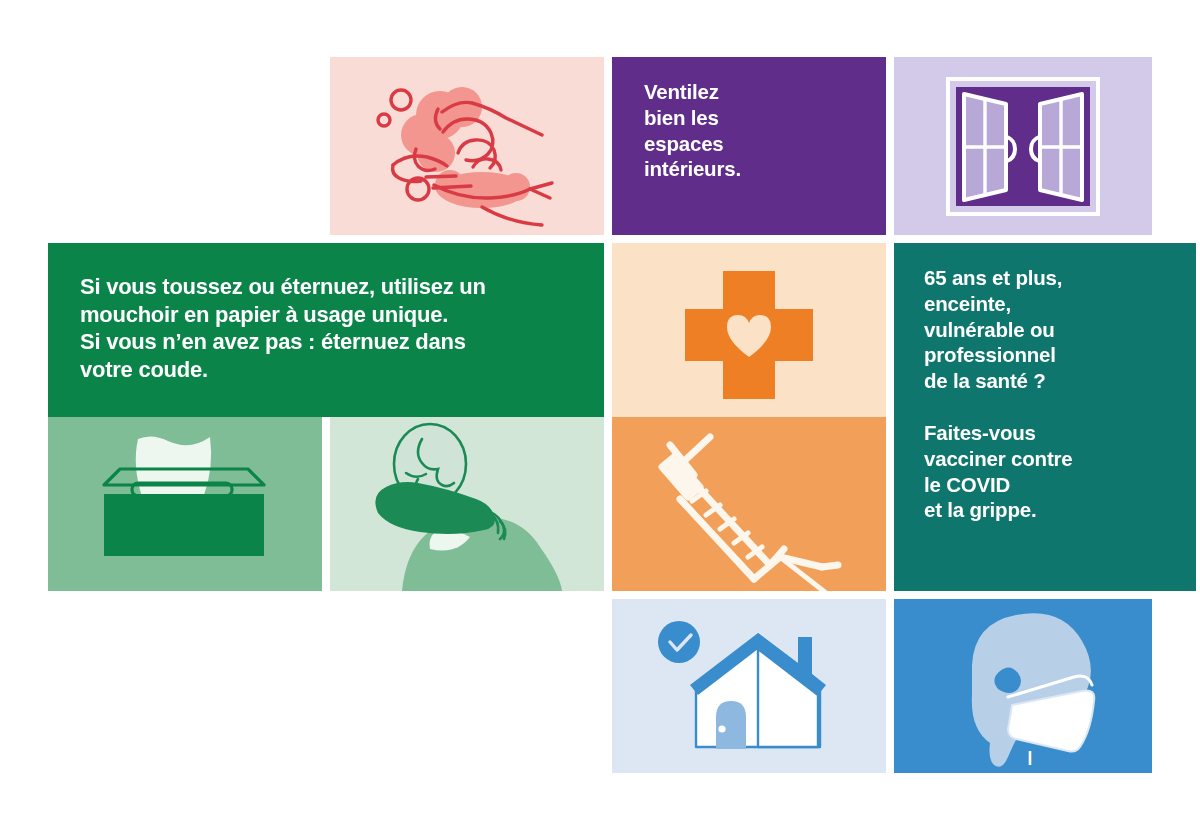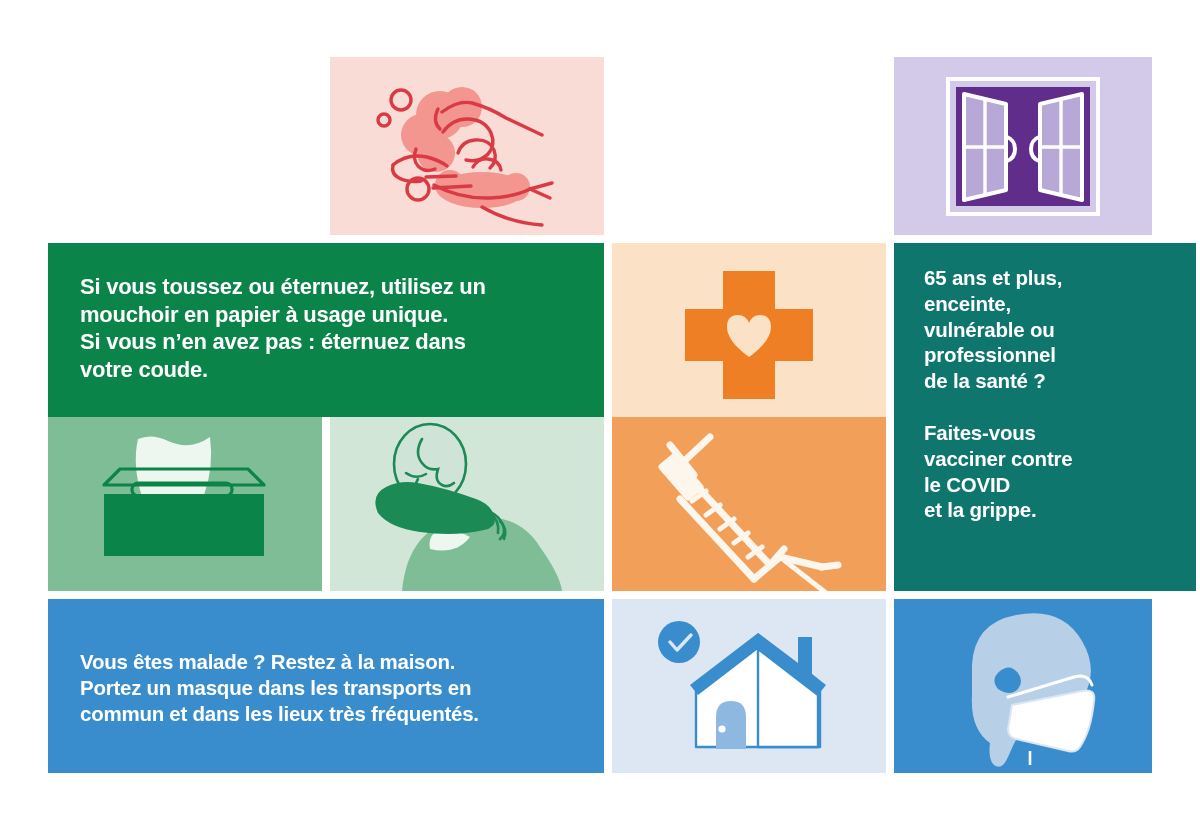--- a/index.html
+++ b/index.html
@@ -70,20 +70,26 @@
         <path d="M96 120 l30 -1"></path>
         <path d="M103 131 l38 -2"></path>
         <path d="M104 128 q26 14 56 13 q24 -1 40 -9"></path>
         <path d="M200 132 l22 -6"></path>
         <path d="M200 132 l20 9"></path>
         <path d="M152 150 q28 16 60 18"></path>
       </g>
     </svg>
   </div>
 
+  <div class="cell r1b-text">
+    <div class="txt">Ventilez
+bien les
+espaces
+intérieurs.</div>
+  </div>
 
   <div class="cell r1b-icon">
     <svg viewBox="0 0 258 178">
       <rect x="54" y="22" width="150" height="135" fill="none" stroke="#ffffff" stroke-width="4"></rect>
       <rect x="62" y="30" width="134" height="119" fill="#602d8b"></rect>
 
       <path d="M70 37 L112 47 L112 133 L70 143 Z" fill="#b7a8d8" stroke="#ffffff" stroke-width="4" stroke-linejoin="round"></path>
       <path d="M91 42 L91 138" stroke="#ffffff" stroke-width="3.4"></path>
       <path d="M70 90 L112 90" stroke="#ffffff" stroke-width="3.4"></path>
       <path d="M113 80 q8 3 8 12 q0 9 -8 12" fill="none" stroke="#ffffff" stroke-width="4" stroke-linecap="round"></path>
@@ -165,25 +171,20 @@
 vulnérable ou
 professionnel
 de la santé ?
 
 Faites-vous
 vacciner contre
 le COVID
 et la grippe.</div>
   </div>
 
-  <div class="cell r3-text">
-    <div class="txt">Vous êtes malade ? Restez à la maison.
-Portez un masque dans les transports en
-commun et dans les lieux très fréquentés.</div>
-  </div>
 
   <div class="cell r3-ic1">
     <svg viewBox="0 0 274 174">
       <circle cx="67" cy="43" r="21" fill="#3a8dcc"></circle>
       <path d="M58 43 l7 8 l14 -15" fill="none" stroke="#dde7f4" stroke-width="3.4" stroke-linecap="round" stroke-linejoin="round"></path>
       <path d="M84 92 L146 46 L208 92 L208 148 L84 148 Z" fill="#ffffff" stroke="#3a8dcc" stroke-width="2.4" stroke-linejoin="round"></path>
       <path d="M78 86 L146 34 L186 64 L186 38 L200 38 L200 75 L214 86 L206 96 L146 50 L86 96 Z" fill="#3a8dcc"></path>
       <path d="M146 50 L206 96 L206 148 L146 148 Z" fill="#ffffff" stroke="#3a8dcc" stroke-width="2.4" stroke-linejoin="round"></path>
       <path d="M146 34 L206 80 L206 96 L146 50 Z" fill="#3a8dcc"></path>
       <path d="M104 118 q0 -16 15 -16 q15 0 15 16 v32 h-30 Z" fill="#8fb8e0"></path>

